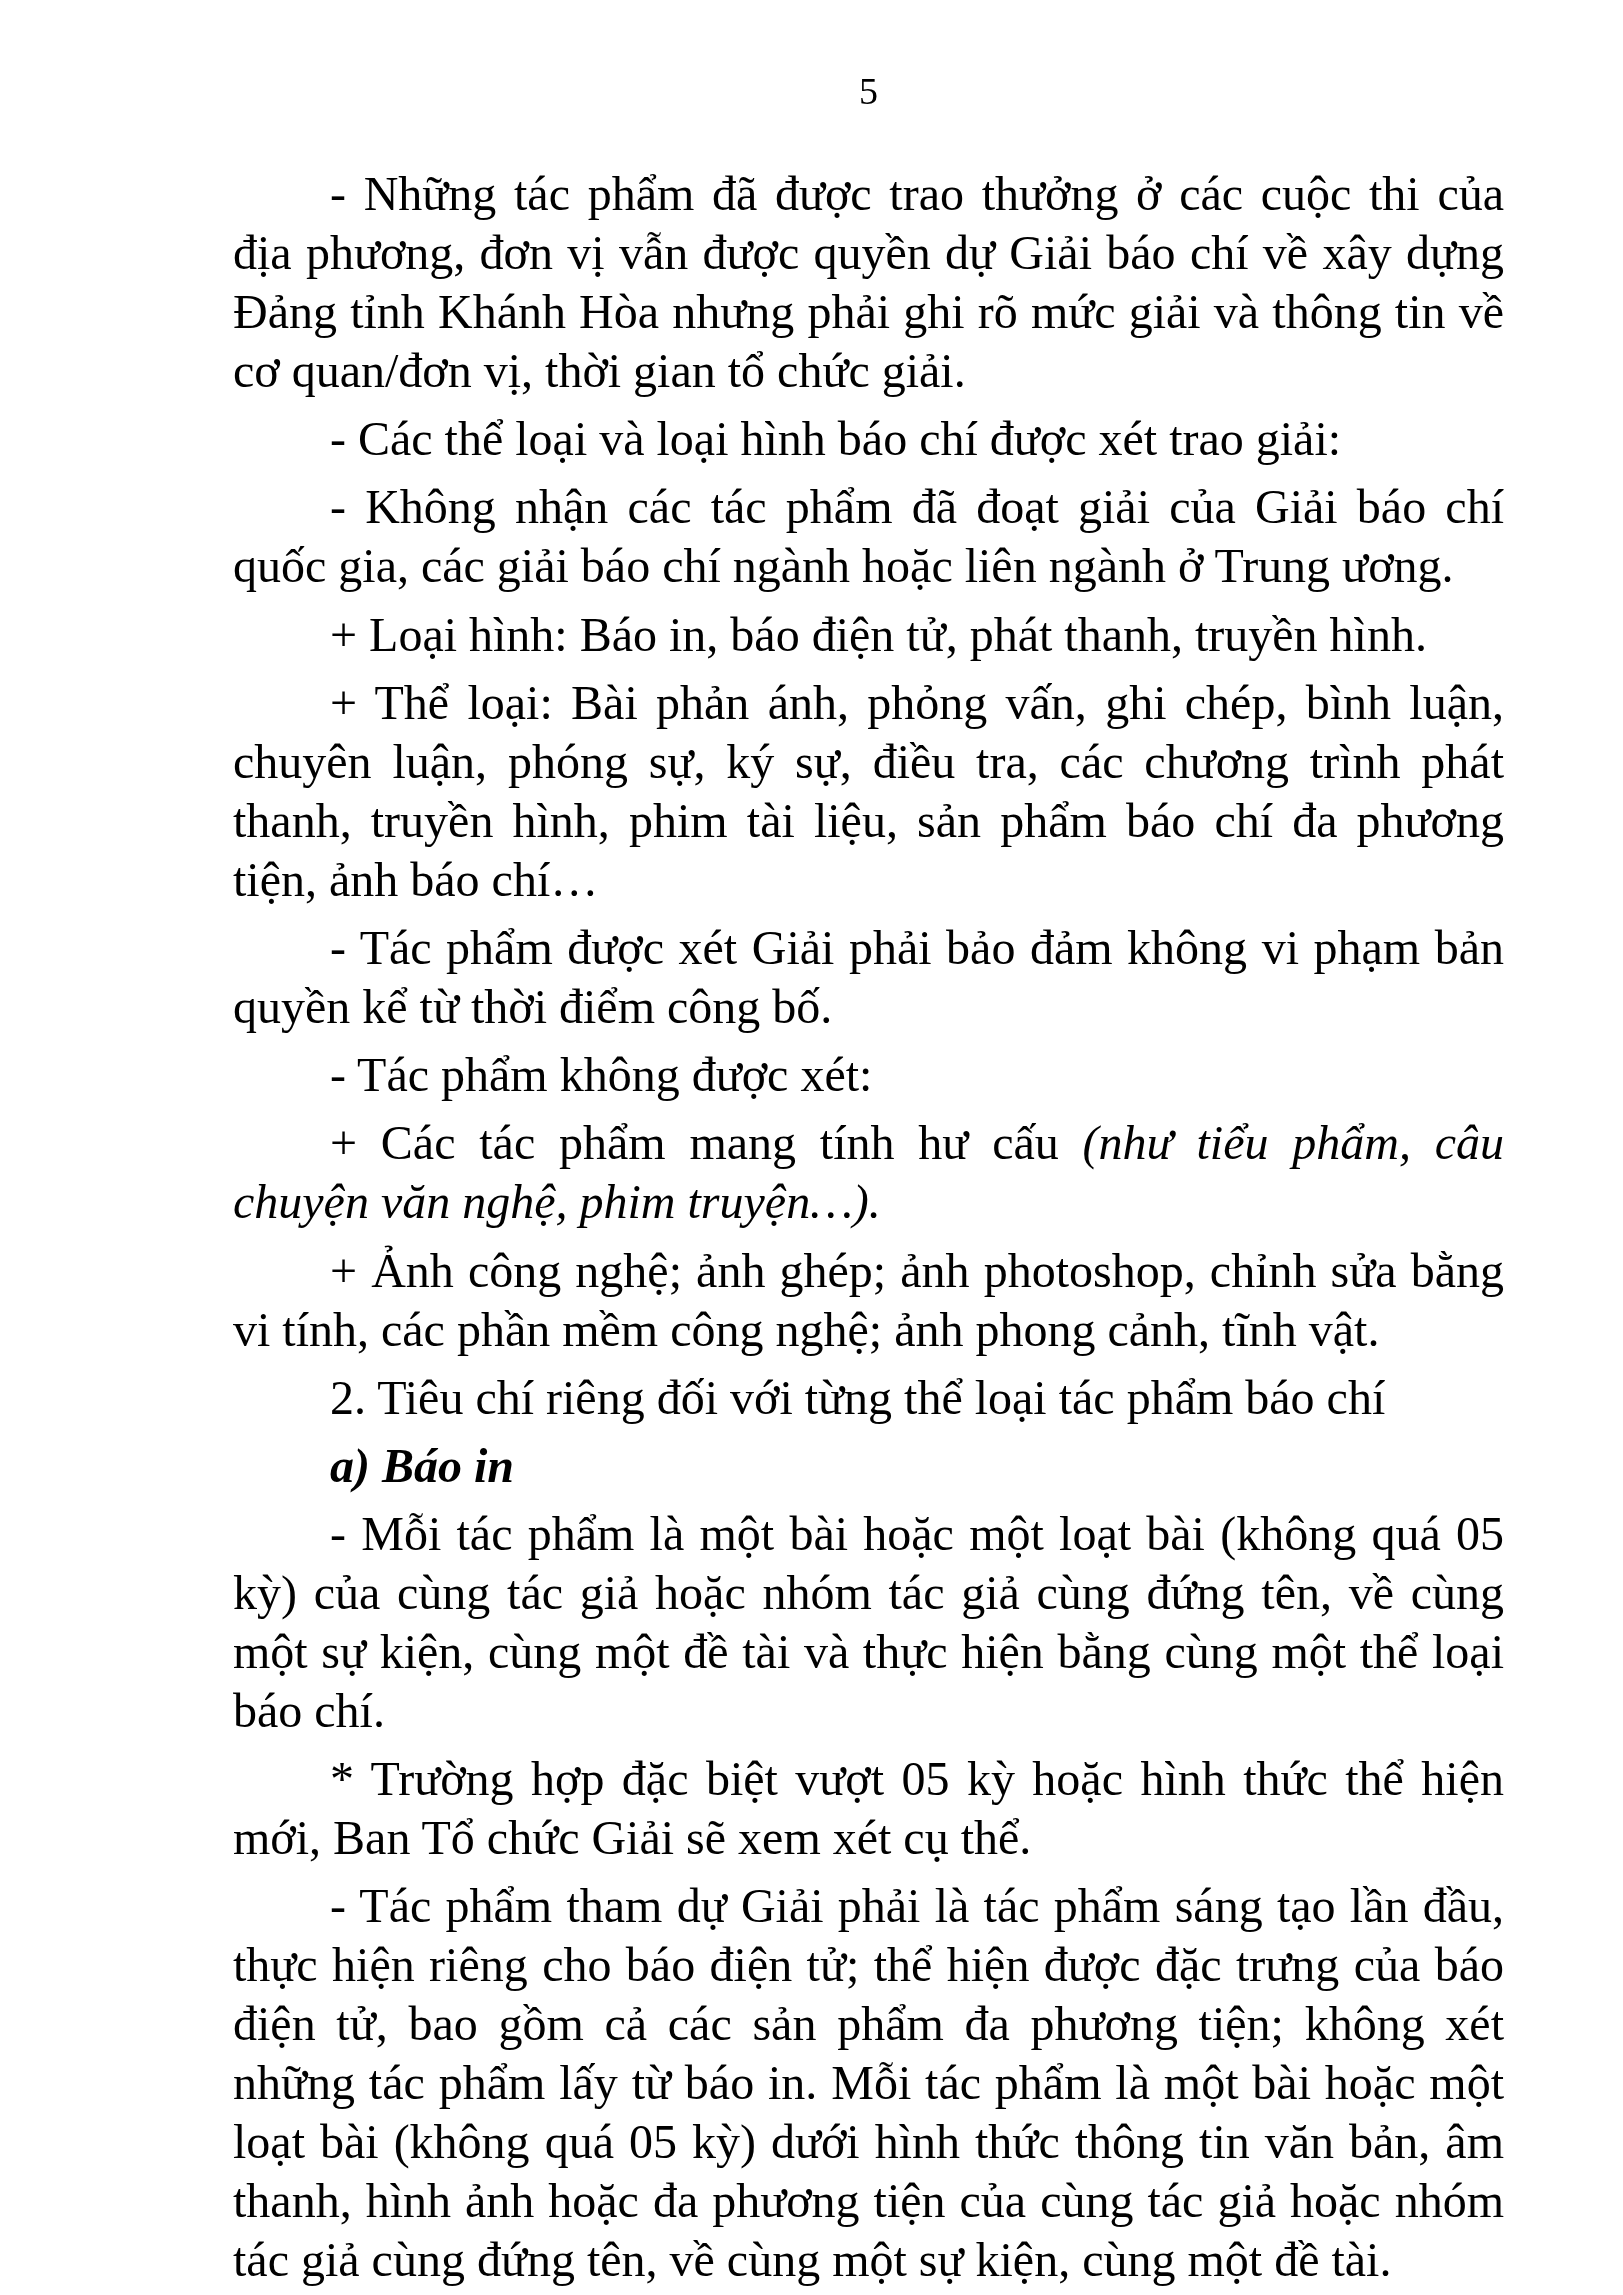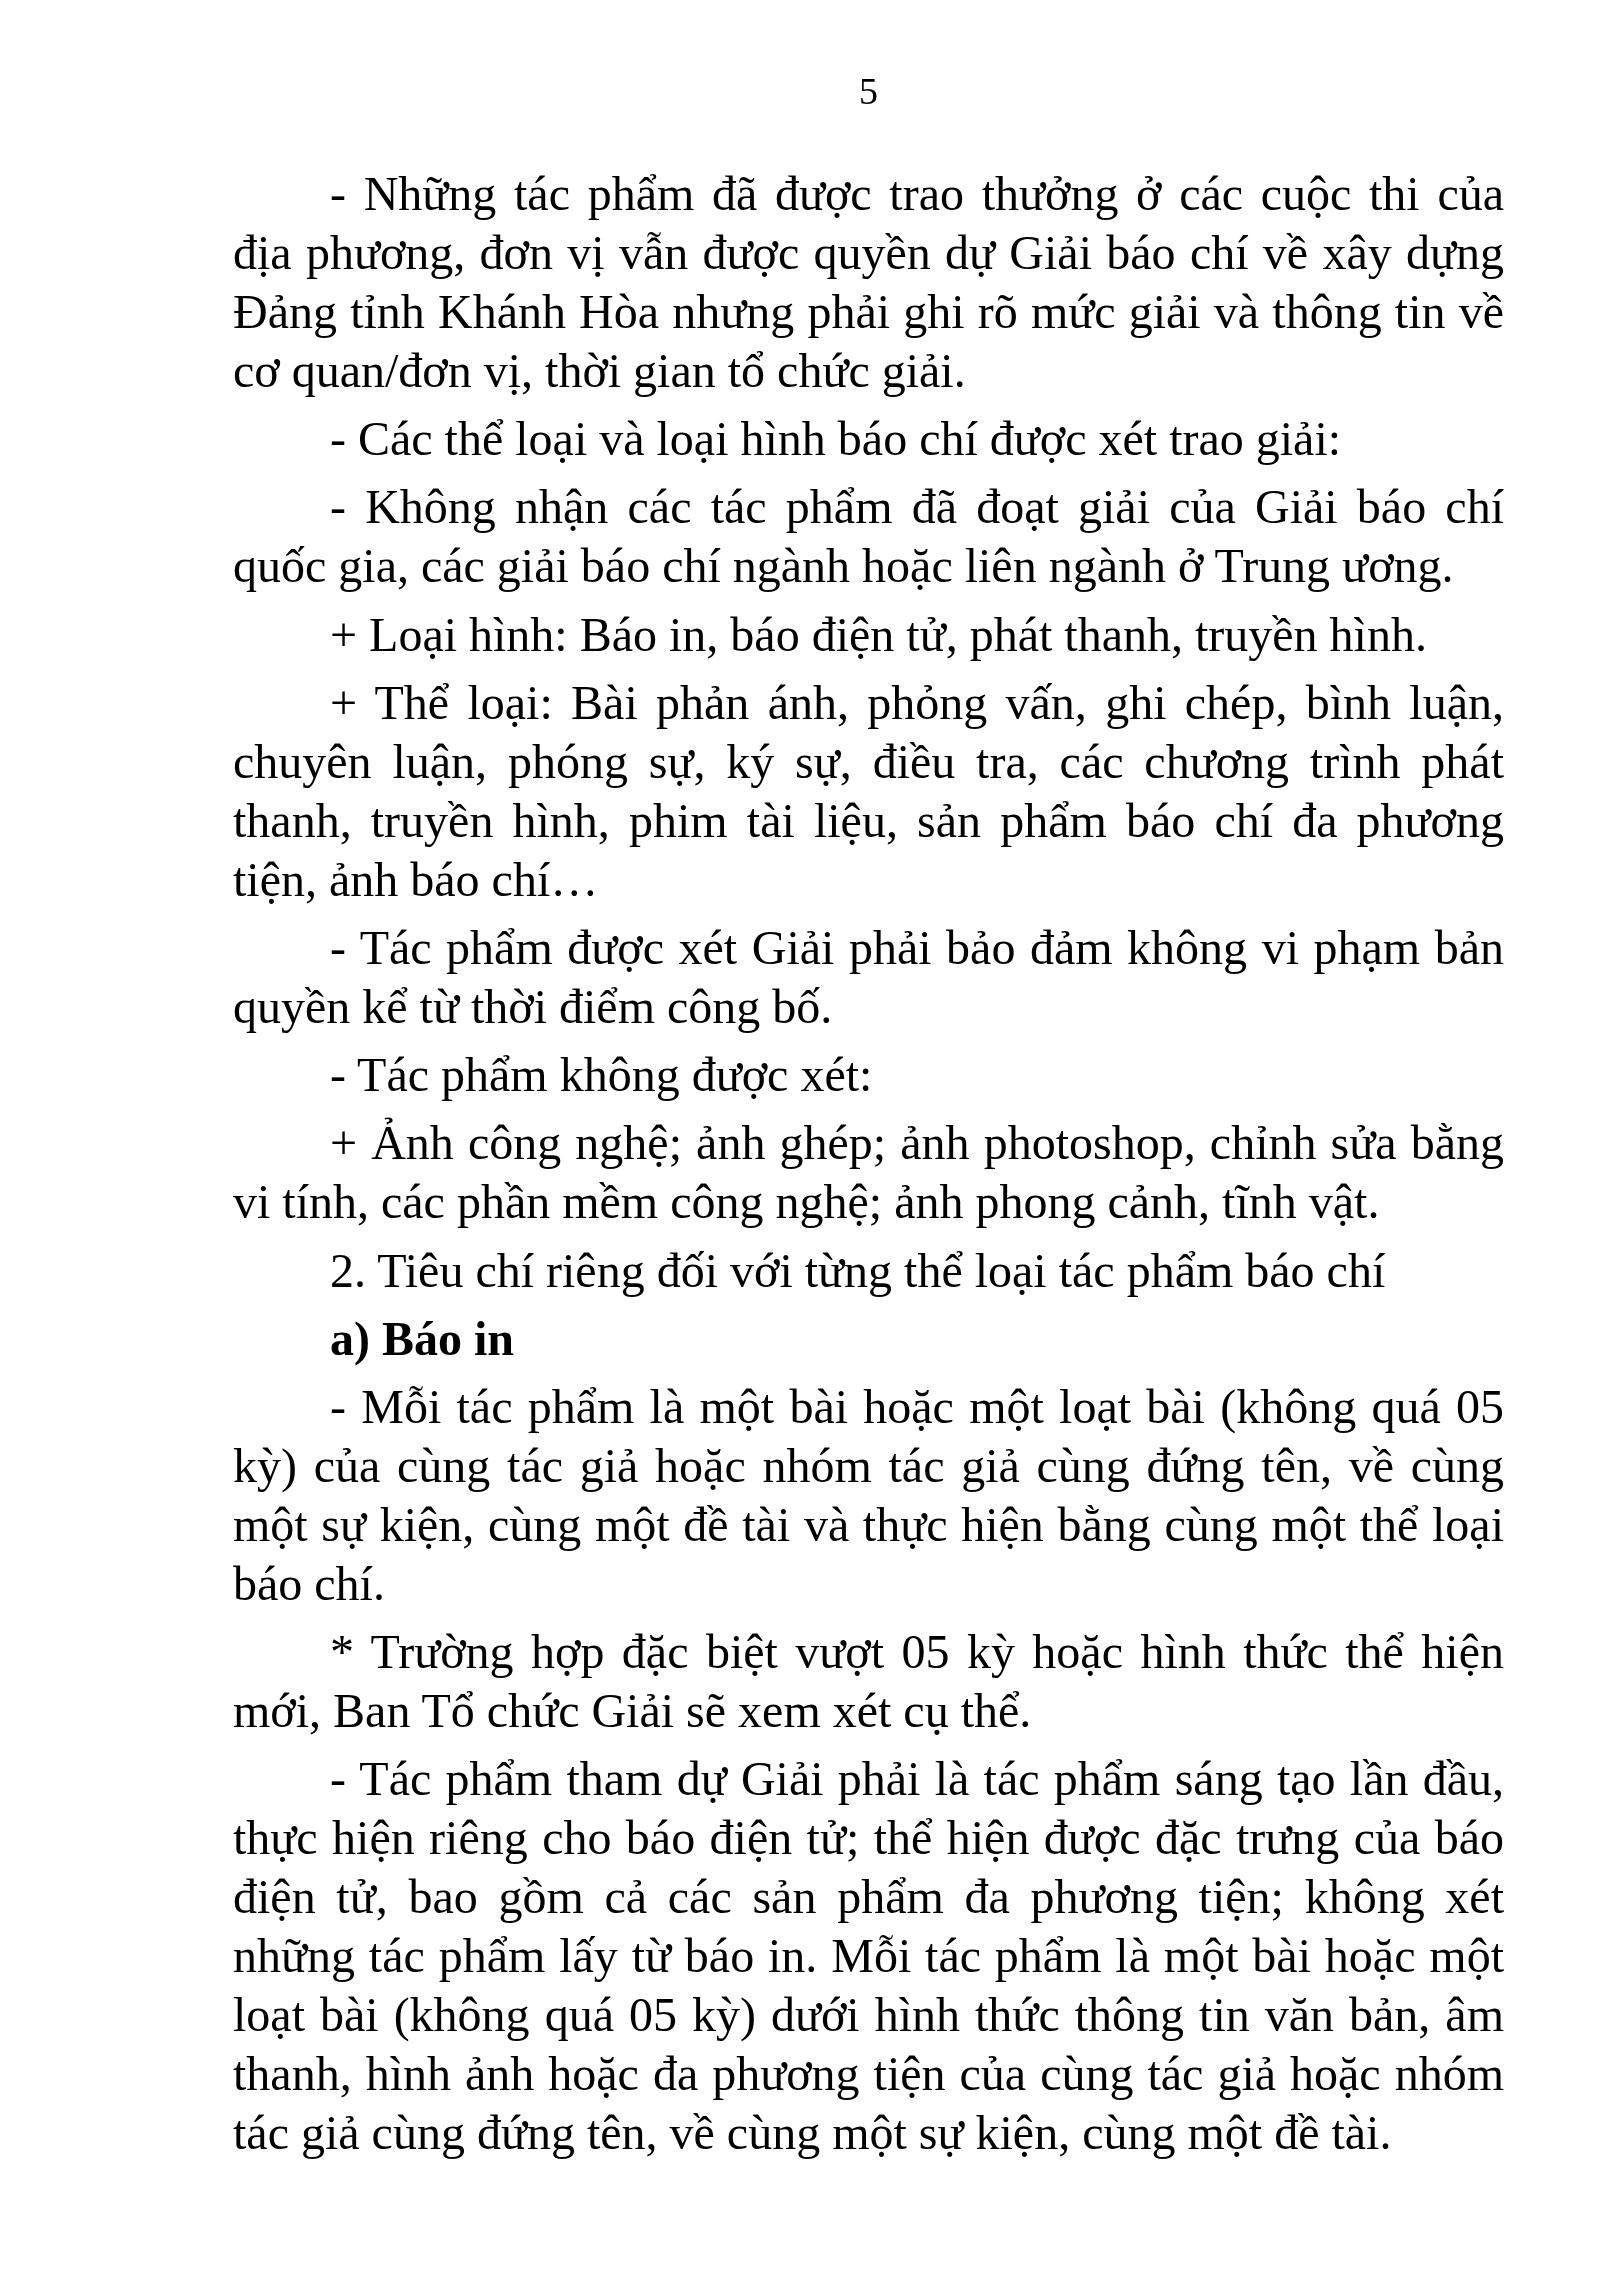--- a/index.html
+++ b/index.html
@@ -29,20 +29,21 @@
     line-height: 59px;
     margin: 0 0 9.2px 0;
     text-indent: 97px;
     text-align: justify;
   }
   .body-text p.p-bold {
     font-weight: normal;
   }
   .body-text p.p-bold-italic {
     font-weight: bold;
+    font-style: italic;
   }
   .body-text .seg-italic {
     font-style: italic;
   }
 </style>
 </head>
 <body>
 
 <div class="page">
   <div class="page-number">5</div>
@@ -57,20 +58,23 @@
     <p class="p-normal">+ Loại hình: Báo in, báo điện tử, phát thanh, truyền hình.</p>
 
     <p class="p-normal">+ Thể loại: Bài phản ánh, phỏng vấn, ghi chép, bình luận, chuyên luận, phóng sự, ký sự, điều tra, các chương trình phát thanh, truyền hình, phim tài liệu, sản phẩm báo chí đa phương tiện, ảnh báo chí…</p>
 
     <p class="p-normal">- Tác phẩm được xét Giải phải bảo đảm không vi phạm bản quyền kể từ thời điểm công bố.</p>
 
     <p class="p-normal">- Tác phẩm không được xét:</p>
 
 
 
+    <p class="p-normal">
+      <span>+ Các tác phẩm mang tính hư cấu </span><span class="seg-italic">(như tiểu phẩm, câu chuyện văn nghệ, phim truyện…).</span>
+    </p>
 
     <p class="p-normal">+ Ảnh công nghệ; ảnh ghép; ảnh photoshop, chỉnh sửa bằng vi tính, các phần mềm công nghệ; ảnh phong cảnh, tĩnh vật.</p>
 
     <p class="p-bold">2. Tiêu chí riêng đối với từng thể loại tác phẩm báo chí</p>
 
     <p class="p-bold-italic">a) Báo in</p>
 
     <p class="p-normal">- Mỗi tác phẩm là một bài hoặc một loạt bài (không quá 05 kỳ) của cùng tác giả hoặc nhóm tác giả cùng đứng tên, về cùng một sự kiện, cùng một đề tài và thực hiện bằng cùng một thể loại báo chí.</p>
 
     <p class="p-normal">* Trường hợp đặc biệt vượt 05 kỳ hoặc hình thức thể hiện mới, Ban Tổ chức Giải sẽ xem xét cụ thể.</p>

